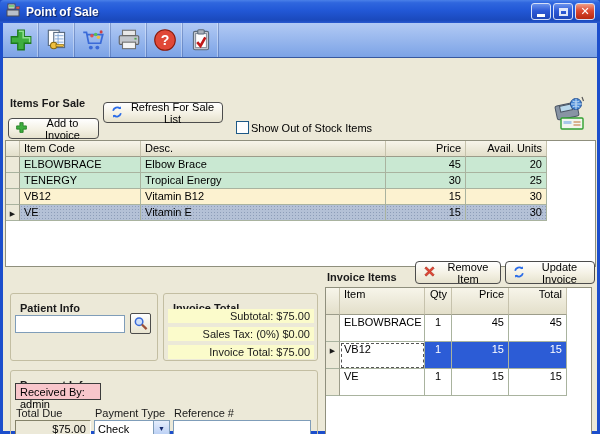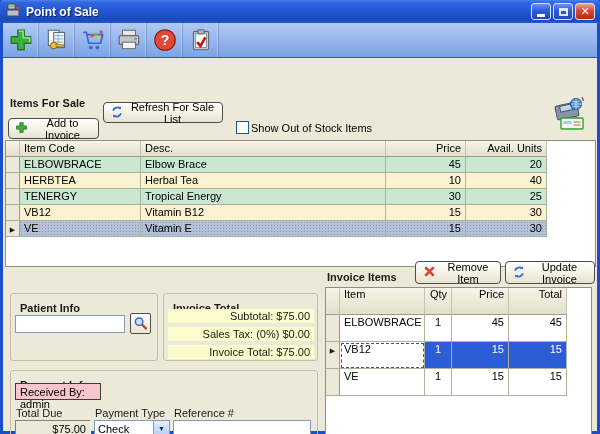--- a/index.html
+++ b/index.html
@@ -210,27 +210,20 @@
         <div class="g-cell c3 num">Price</div>
         <div class="g-cell c4 num">Avail. Units</div>
       </div>
       <div class="g-row r-green">
         <div class="g-cell c0 sel-col"></div>
         <div class="g-cell c1">ELBOWBRACE</div>
         <div class="g-cell c2">Elbow Brace</div>
         <div class="g-cell c3 num">45</div>
         <div class="g-cell c4 num">20</div>
       </div>
-      <div class="g-row r-cream">
-        <div class="g-cell c0 sel-col"></div>
-        <div class="g-cell c1">HERBTEA</div>
-        <div class="g-cell c2">Herbal Tea</div>
-        <div class="g-cell c3 num">10</div>
-        <div class="g-cell c4 num">40</div>
-      </div>
       <div class="g-row r-green">
         <div class="g-cell c0 sel-col"></div>
         <div class="g-cell c1">TENERGY</div>
         <div class="g-cell c2">Tropical Energy</div>
         <div class="g-cell c3 num">30</div>
         <div class="g-cell c4 num">25</div>
       </div>
       <div class="g-row r-cream">
         <div class="g-cell c0 sel-col"></div>
         <div class="g-cell c1">VB12</div>

